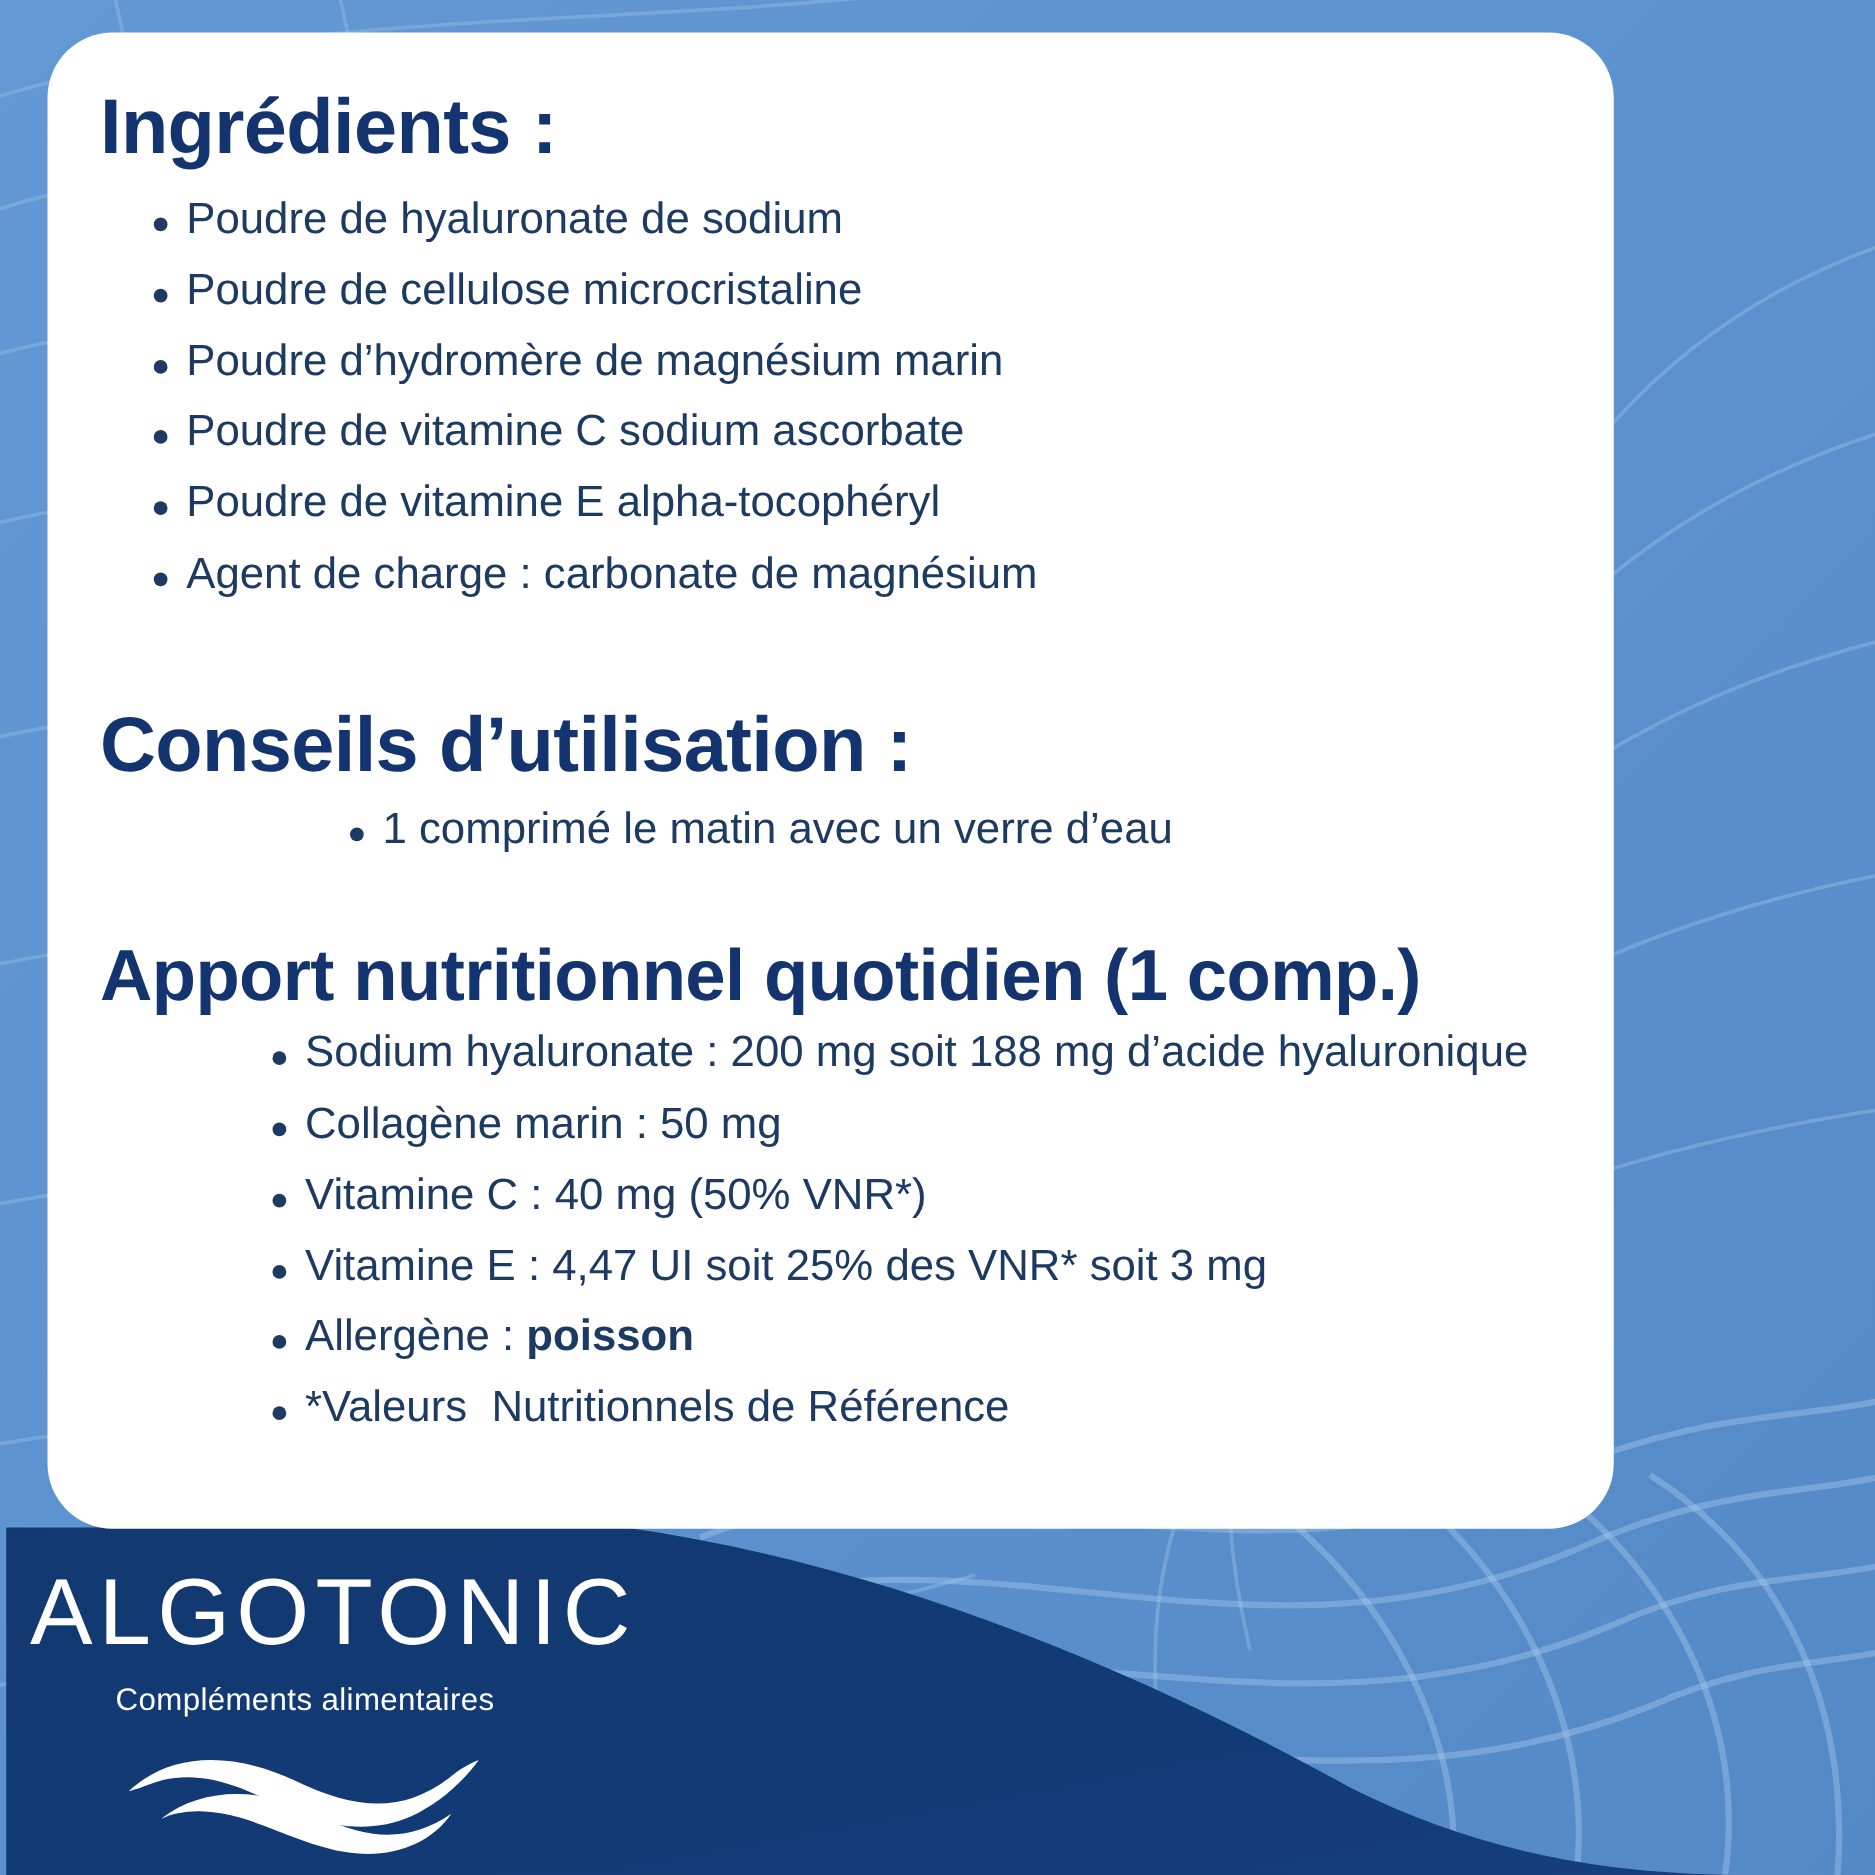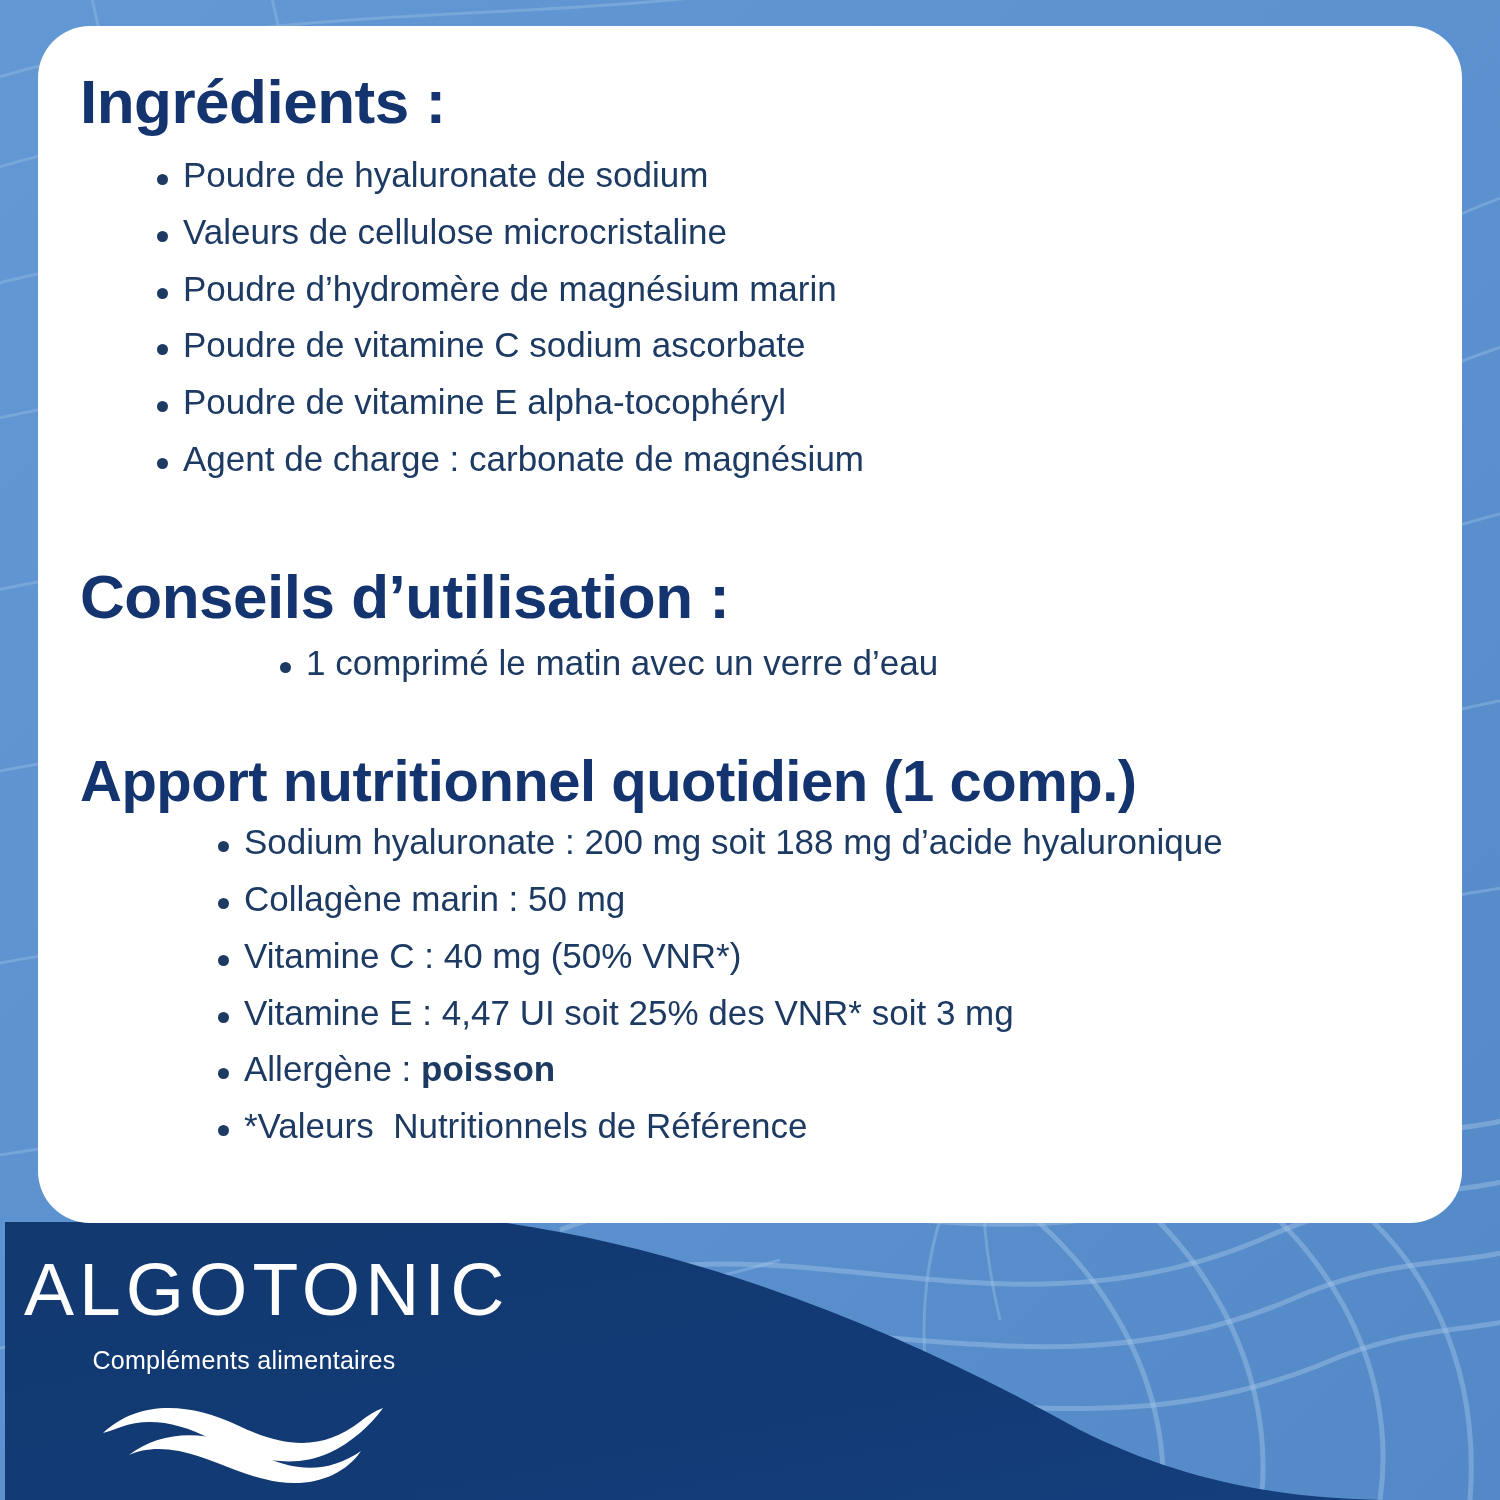--- a/index.html
+++ b/index.html
@@ -29,21 +29,21 @@
   .navy-shape{
     position:absolute; inset:0;
     width:1500px; height:1500px;
     pointer-events:none;
   }
 
   
   .card{
     position:absolute;
     left:38px; top:26px;
-    width:1424px; height:1197px;
+    width:1253px; height:1197px;
     background:#ffffff;
     border-radius:52px;
     z-index:3;
   }
 
   .card-inner{
     position:absolute;
     left:0; top:0; right:0; bottom:0;
     padding:44px 40px 0 40px;
   }
@@ -75,21 +75,21 @@
     content:"";
     position:absolute;
     width:11px; height:11px;
     border-radius:50%;
     background:#1d3a63;
     left:-26px;
     top:27px;
   }
 
   
-  .list-ingredients{ margin-left:105px; }
+  .list-ingredients{ margin-left:71px; }
   .list-apport    { margin-left:166px; }
   .list-conseils  { margin-left:228px; }
 
   .list-conseils li{ font-size:39px; line-height:1.35; }
   .list-conseils li::before{ top:25px; left:-28px; width:13px; height:13px; }
 
   .list-apport li{ font-size:34px; line-height:1.66; }
 
   b.allergen{ font-weight:bold; }
 
@@ -183,21 +183,21 @@
     <path d="M 5 1222 L 500 1222 C 700 1250 900 1330 1080 1430 C 1180 1480 1280 1500 1400 1500 L 1500 1500 L 1500 1500 L 5 1500 Z" fill="url(#navyGrad)"></path>
   </svg>
 
   <div class="card">
     <div class="card-inner">
 
       <h1 class="heading h-ingredients">Ingrédients :</h1>
 
       <ul class="blist list-ingredients">
         <li>Poudre de hyaluronate de sodium</li>
-        <li>Valeurs de cellulose microcristaline</li>
+        <li>Poudre de cellulose microcristaline</li>
         <li>Poudre d’hydromère de magnésium marin</li>
         <li>Poudre de vitamine C sodium ascorbate</li>
         <li>Poudre de vitamine E alpha-tocophéryl</li>
         <li>Agent de charge : carbonate de magnésium</li>
       </ul>
 
       <div class="gap-1"></div>
 
       <h1 class="heading h-conseils">Conseils d’utilisation :</h1>
 

